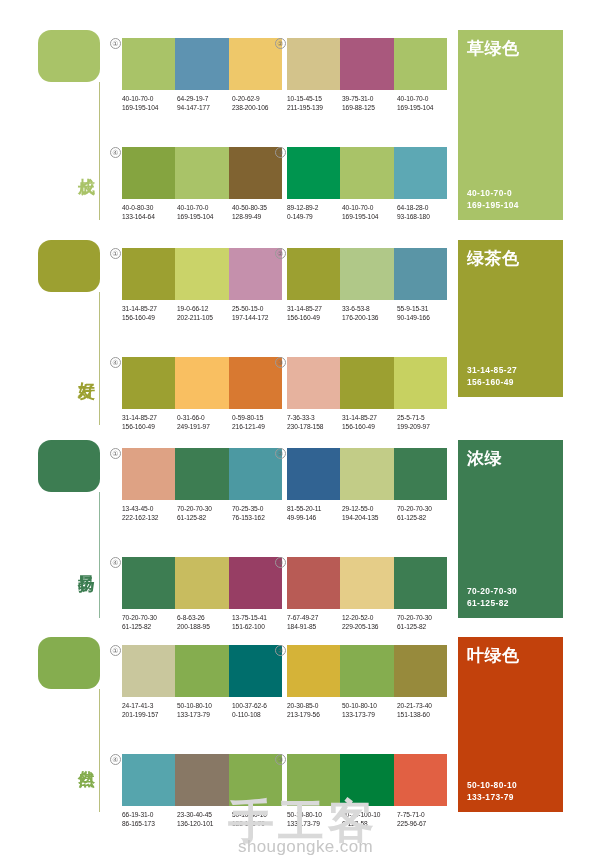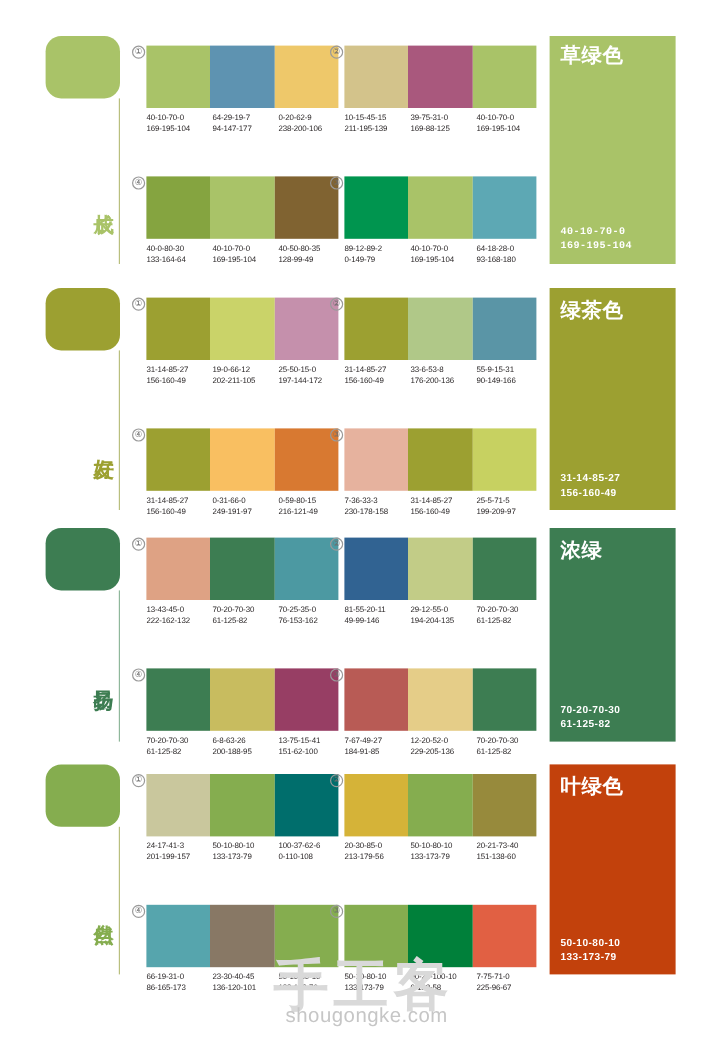--- a/index.html
+++ b/index.html
@@ -209,21 +209,21 @@
             <div class="code">
               <span class="cmyk">40-10-70-0</span>
               <span class="rgb">169-195-104</span>
             </div>
             <div class="code">
               <span class="cmyk">64-18-28-0</span>
               <span class="rgb">93-168-180</span>
             </div>
           </div>
         </div>
-        <div class="panel" style="top: 0px; height: 190px; background: rgb(169, 195, 104); font-family: Liberation Mono, monospace;">
+        <div class="panel" style="top: 0px; height: 190px; background: rgb(169, 195, 104);">
           <div class="panel-title">草绿色</div>
           <div class="panel-codes">
             <div>40-10-70-0</div>
             <div>169-195-104</div>
           </div>
         </div>
       </div>
       <div class="group" style="top: 240px;">
         <div class="chip-col">
           <div class="chip" style="background: rgb(156, 160, 49);"></div>
@@ -311,21 +311,21 @@
             <div class="code">
               <span class="cmyk">31-14-85-27</span>
               <span class="rgb">156-160-49</span>
             </div>
             <div class="code">
               <span class="cmyk">25-5-71-5</span>
               <span class="rgb">199-209-97</span>
             </div>
           </div>
         </div>
-        <div class="panel" style="top: 0px; height: 185px; background: rgb(156, 160, 49);">
+        <div class="panel" style="top: 0px; height: 157px; background: rgb(156, 160, 49);">
           <div class="panel-title">绿茶色</div>
           <div class="panel-codes">
             <div>31-14-85-27</div>
             <div>156-160-49</div>
           </div>
         </div>
       </div>
       <div class="group" style="top: 440px;">
         <div class="chip-col">
           <div class="chip" style="background: rgb(61, 125, 82);"></div>

